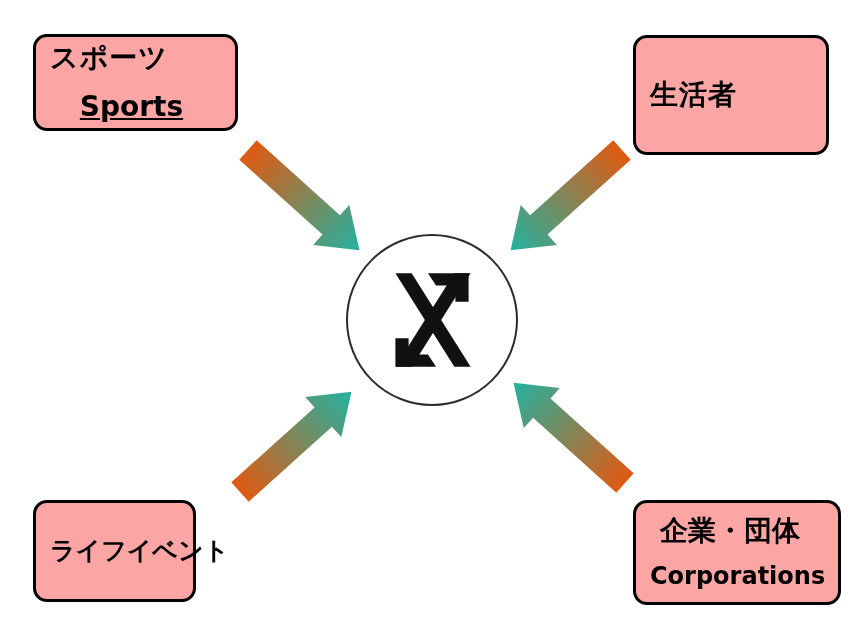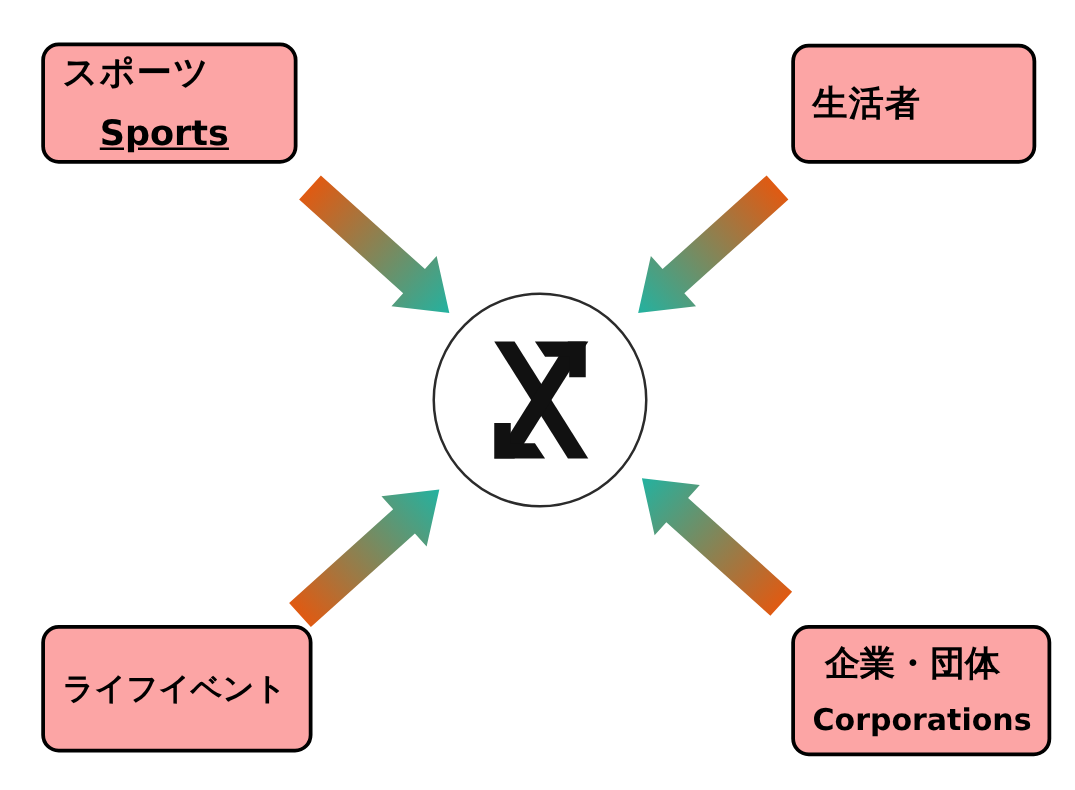--- a/index.html
+++ b/index.html
@@ -42,24 +42,24 @@
     font-weight: bold;
     font-size: 28px;
     line-height: 1.15;
     color: #000000;
     white-space: nowrap;
   }
 
   .node-sports { left: 33px; top: 34px; width: 205px; height: 97px; }
   .node-sports .en { text-align: center; padding-right: 8px; text-decoration: underline; }
 
-  .node-community { left: 633px; top: 35px; width: 196px; height: 96px; }
+  .node-community { left: 633px; top: 35px; width: 196px; height: 120px; }
   .node-community .en { padding-left: 22px; }
 
-  .node-lifeevent { left: 33px; top: 500px; width: 217px; height: 102px; }
+  .node-lifeevent { left: 33px; top: 500px; width: 163px; height: 102px; }
   .node-lifeevent .jp { font-size: 25px; letter-spacing: 0; }
   .node-lifeevent .en { text-align: right; padding-right: 8px; }
 
   .node-corporations { left: 633px; top: 500px; width: 208px; height: 105px; }
   .node-corporations .jp { padding-left: 10px; letter-spacing: 0; }
   .node-corporations .en { font-size: 24px; letter-spacing: 0; }
 
   .center-circle {
     position: absolute;
     left: 346px;

